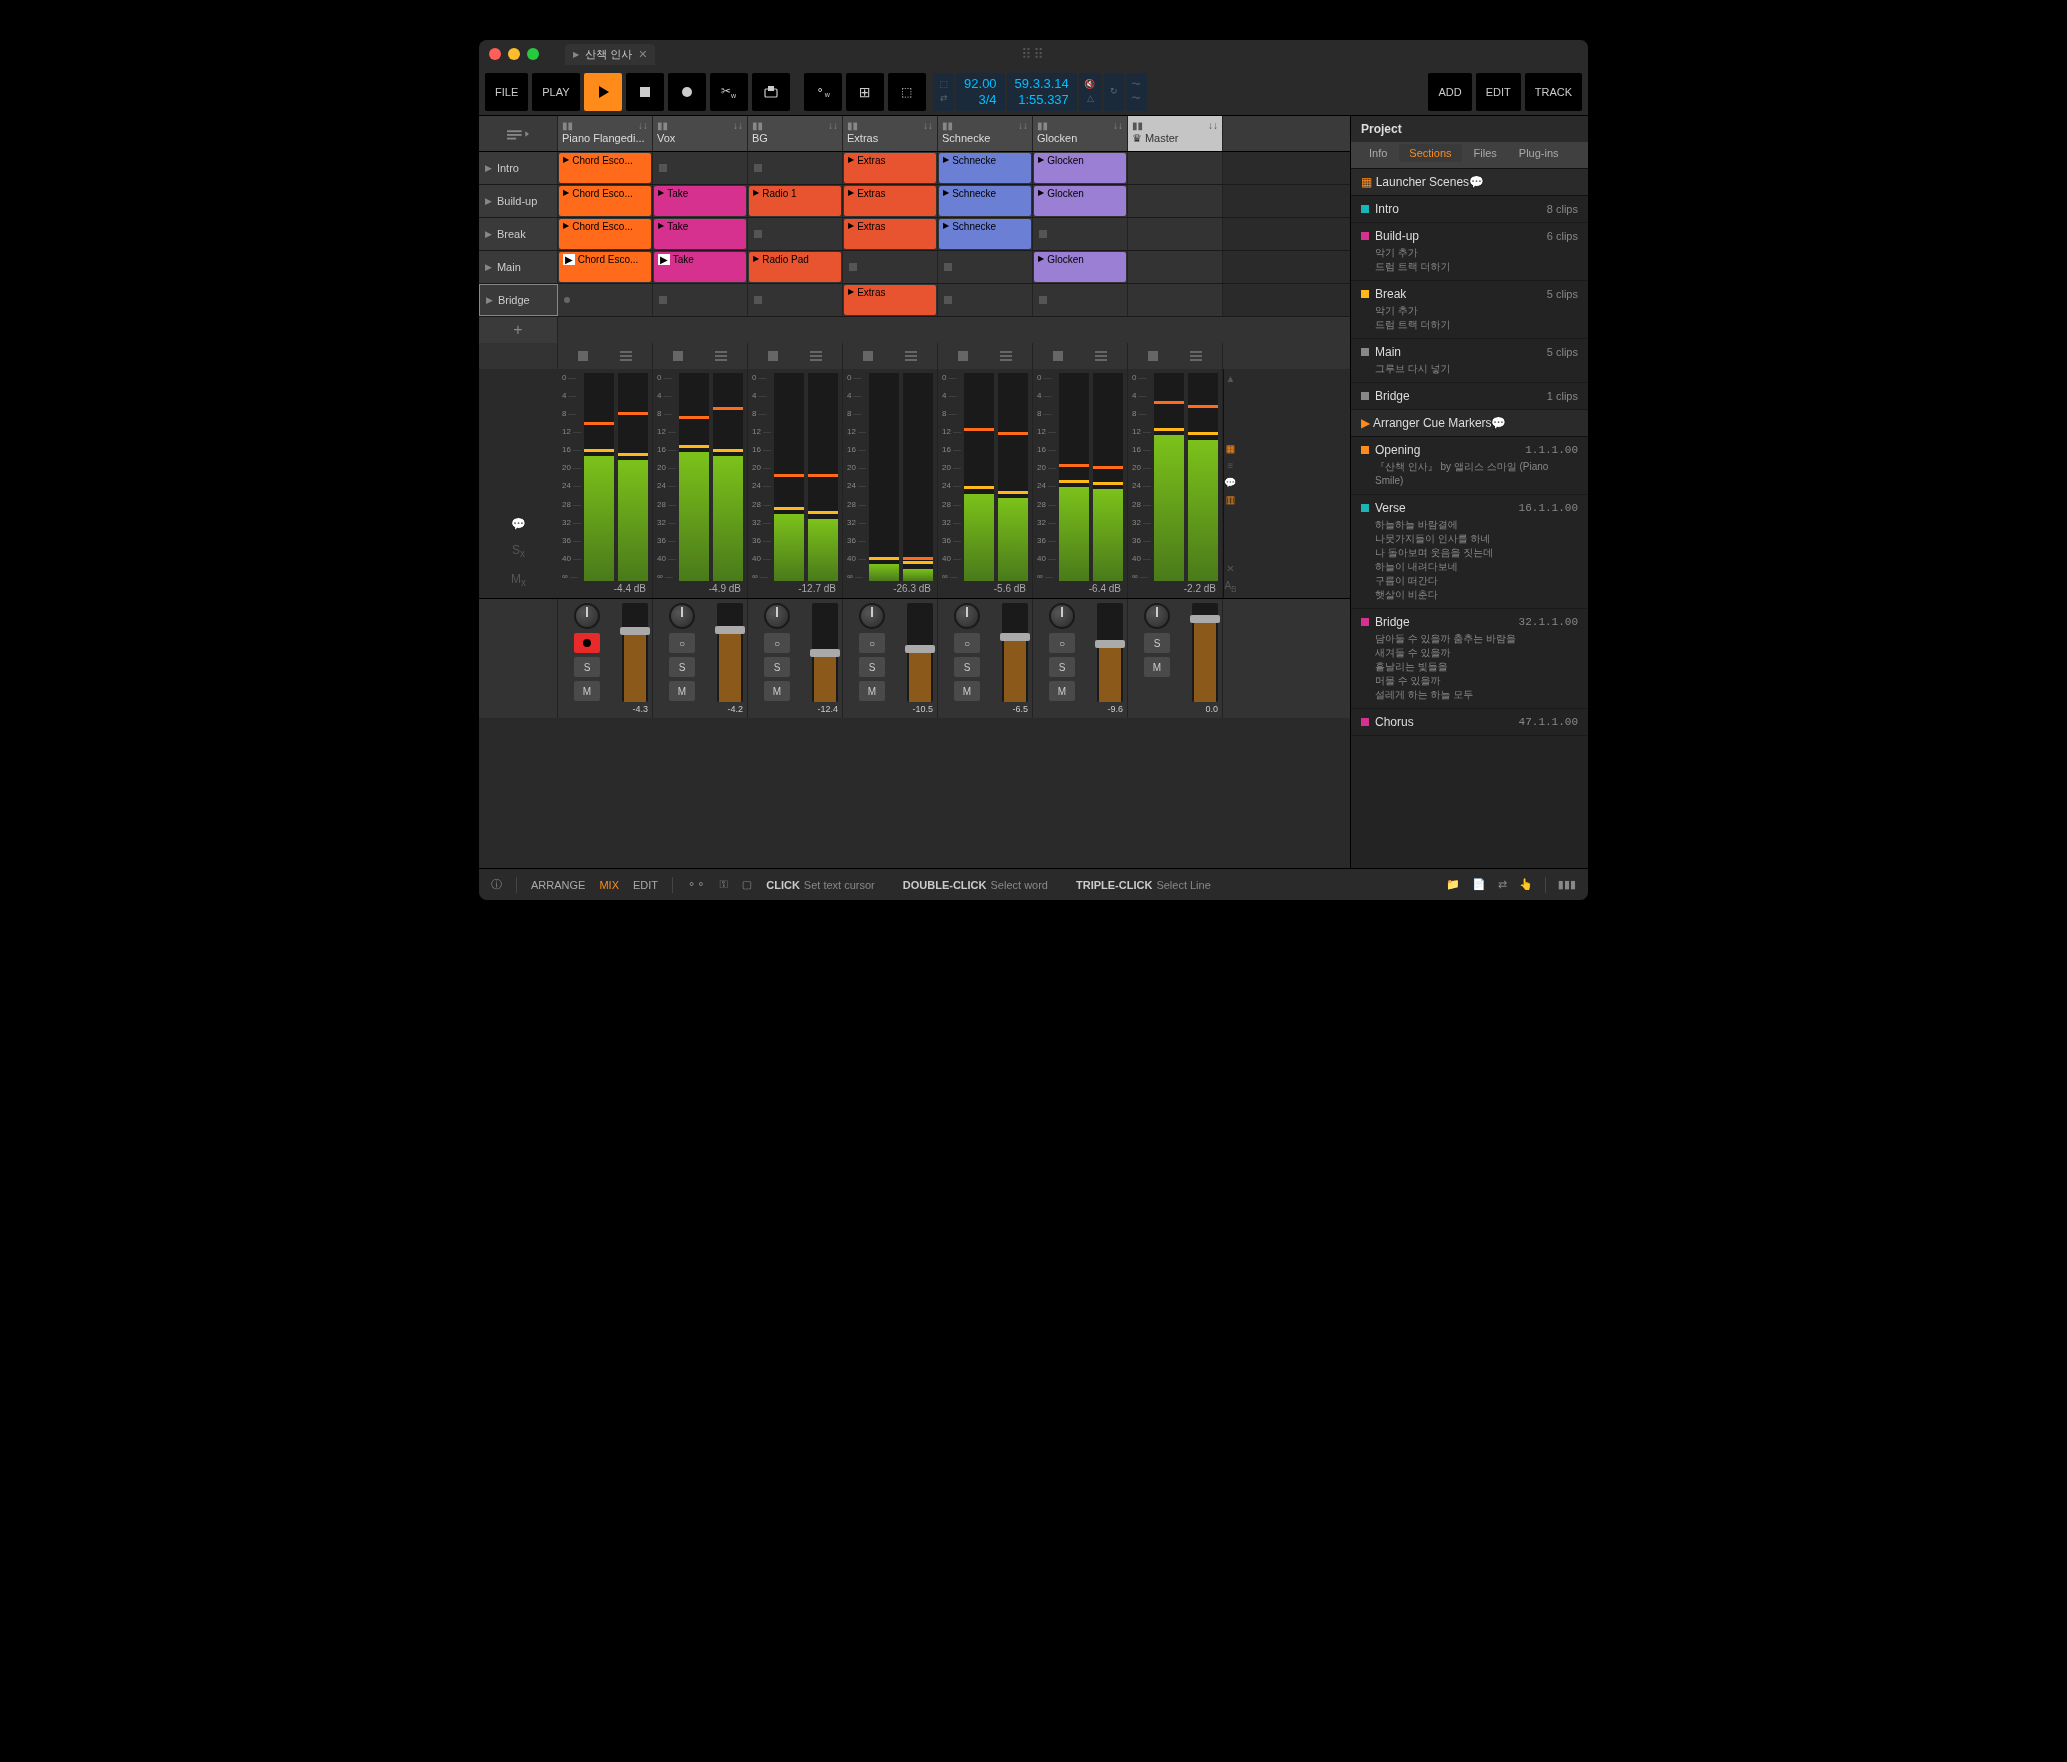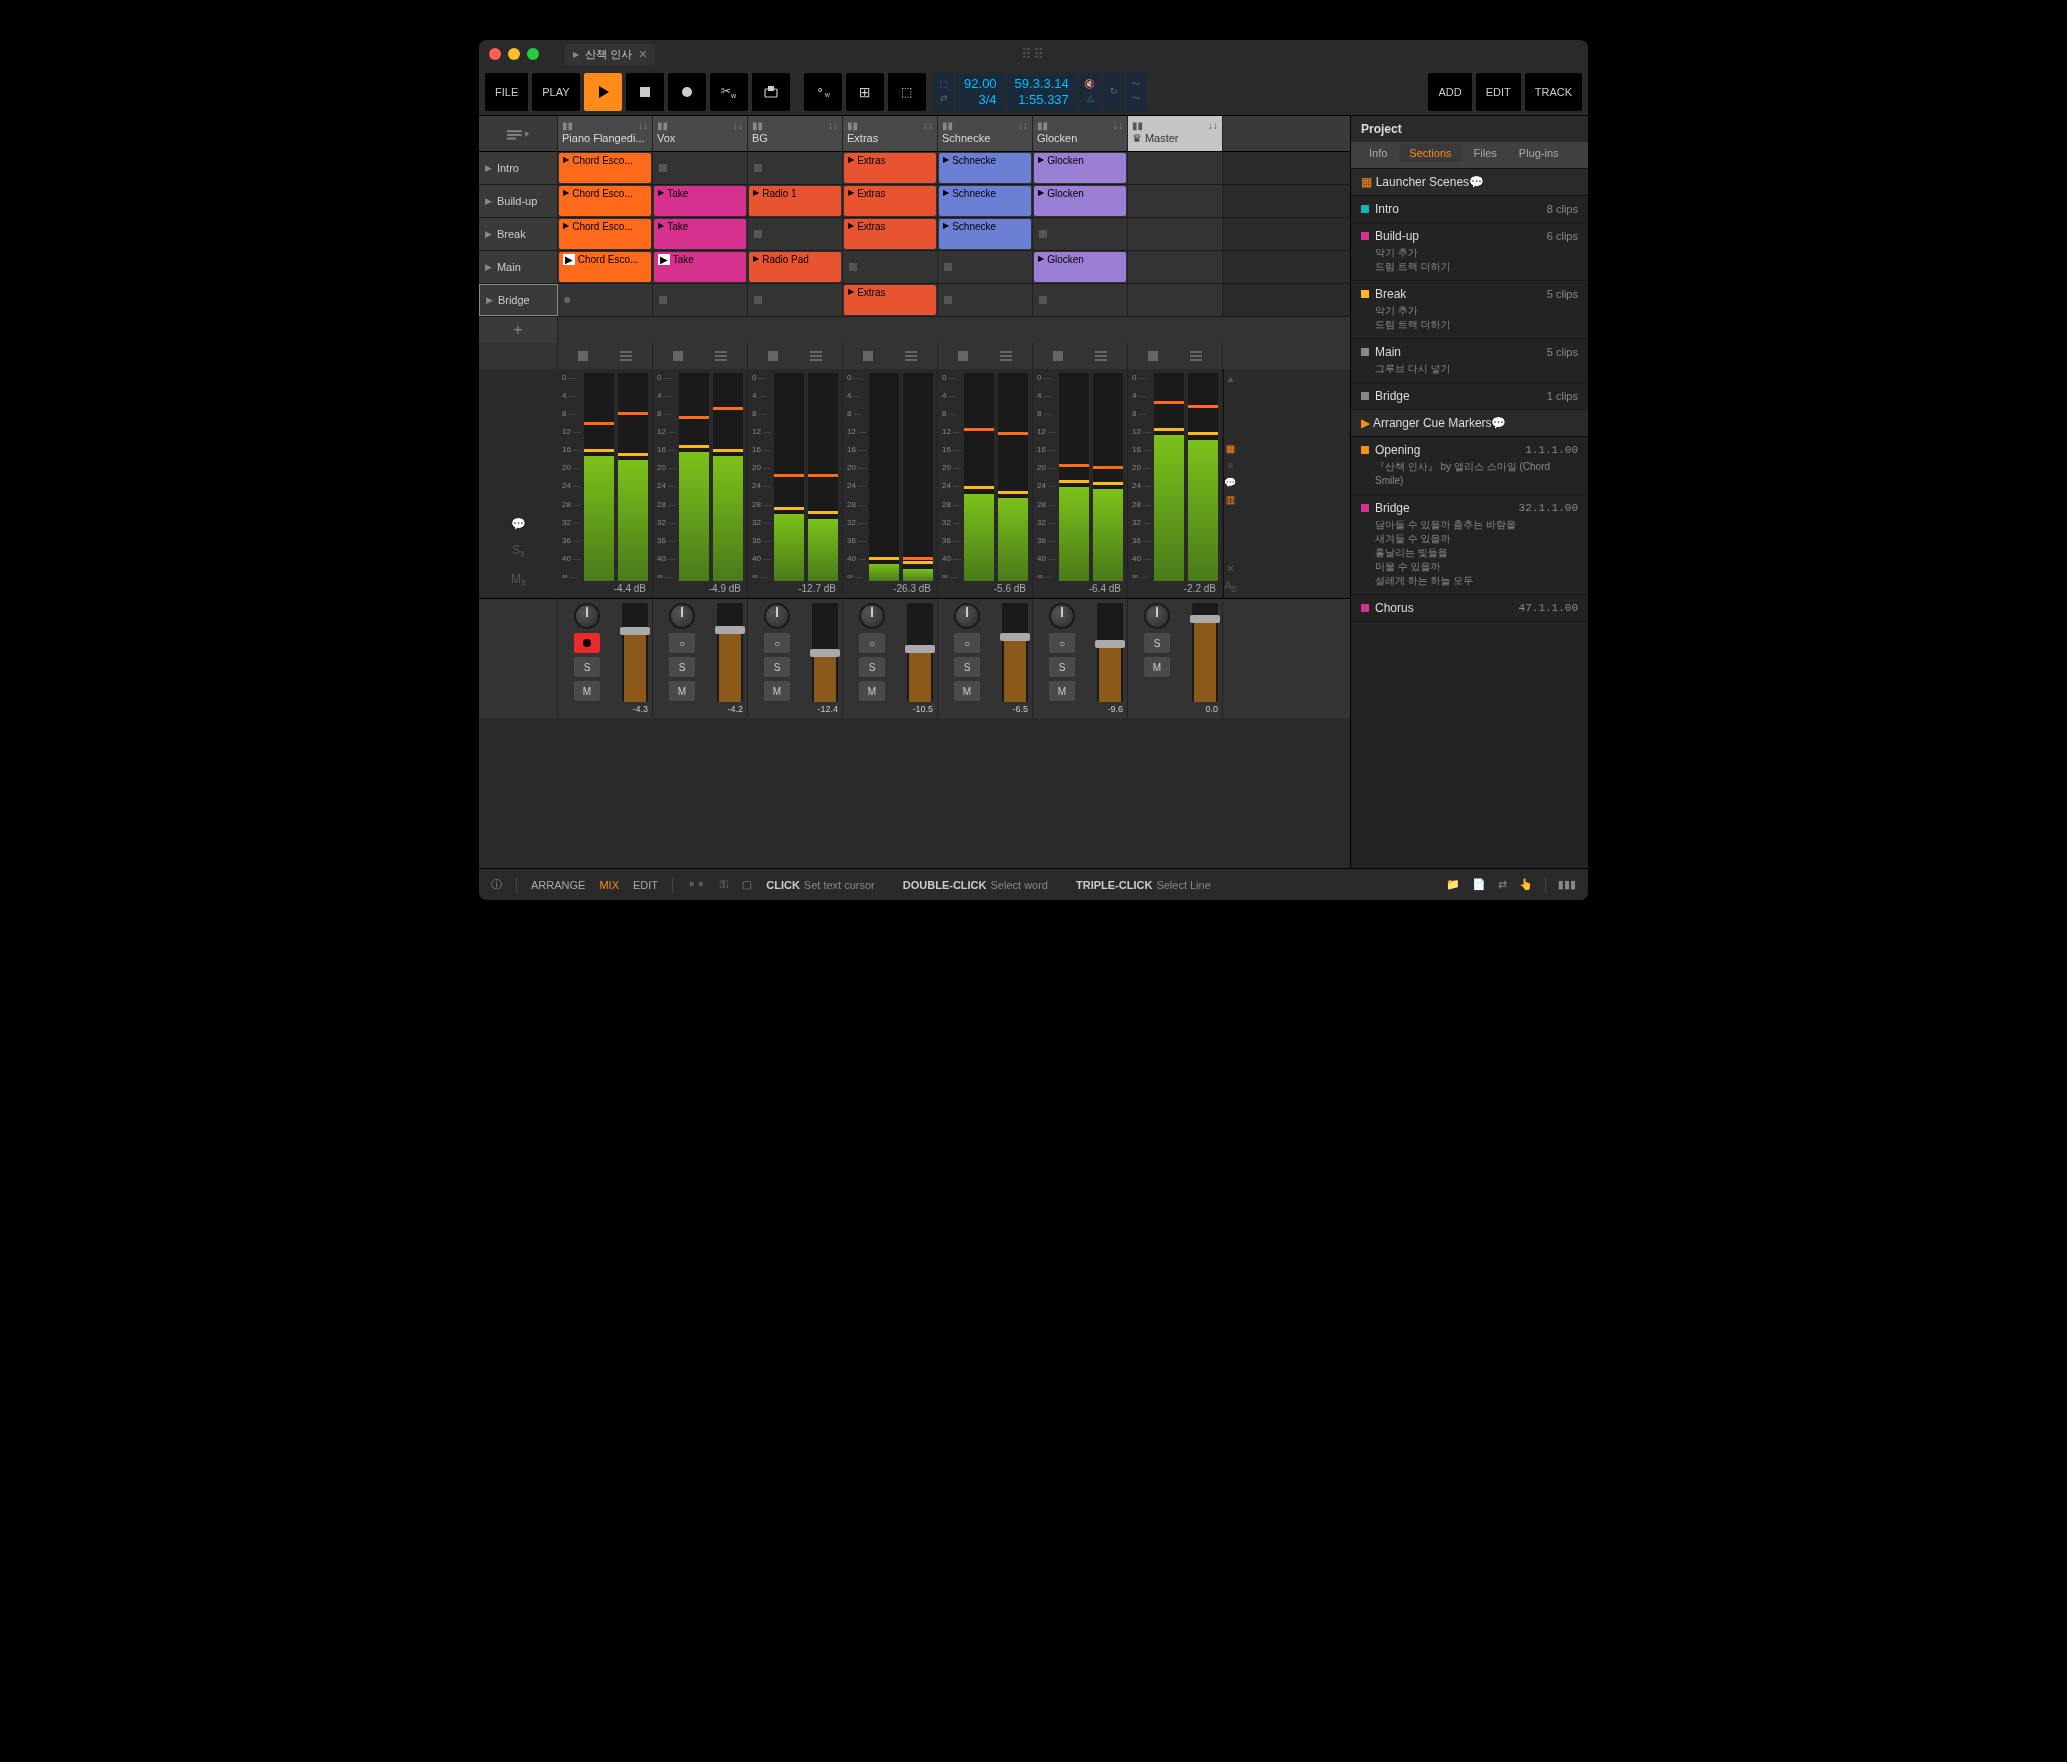--- a/index.html
+++ b/index.html
@@ -904,21 +904,29 @@
         <span><span class="ico">▶</span> <span>Arranger Cue Markers</span></span>
         <span class="ico">💬</span>
       </div>
       <div id="cue-list">
           <div class="list-item cue-item">
             <div class="li-top">
               <span class="li-swatch" style="background:#ff8c1a"></span>
               <span class="li-name">Opening</span>
               <span class="li-meta">1.1.1.00</span>
             </div>
-            <div class="li-detail">『산책 인사』 by  앨리스 스마일 (Chord Smile)</div>
+            <div class="li-detail">『산책 인사』 by  앨리스 스마일 (Piano Smile)</div>
+          </div>
+          <div class="list-item cue-item">
+            <div class="li-top">
+              <span class="li-swatch" style="background:#1ab5b5"></span>
+              <span class="li-name">Verse</span>
+              <span class="li-meta">16.1.1.00</span>
+            </div>
+            <div class="li-detail">하늘하늘 바람결에<br>나뭇가지들이 인사를 하네<br>나 돌아보며 웃음을 짓는데<br>하늘이 내려다보네<br>구름이 떠간다<br>햇살이 비춘다</div>
           </div>
           <div class="list-item cue-item">
             <div class="li-top">
               <span class="li-swatch" style="background:#d6318f"></span>
               <span class="li-name">Bridge</span>
               <span class="li-meta">32.1.1.00</span>
             </div>
             <div class="li-detail">담아둘 수 있을까 춤추는 바람을<br>새겨둘 수 있을까<br>흩날리는 빛들을<br>머물 수 있을까<br>설레게 하는 하늘 모두</div>
           </div>
           <div class="list-item cue-item">

